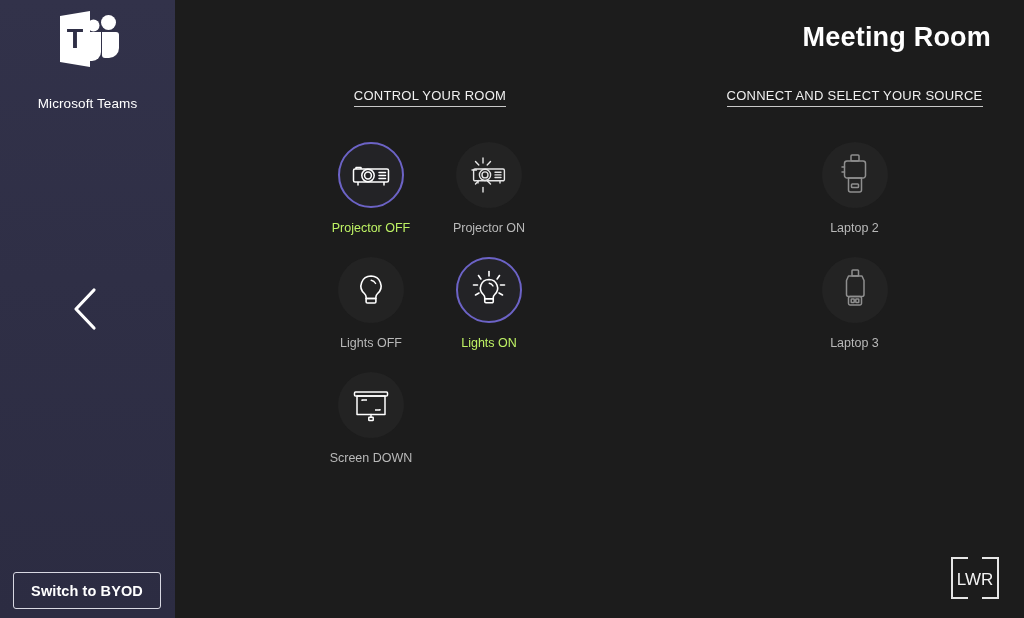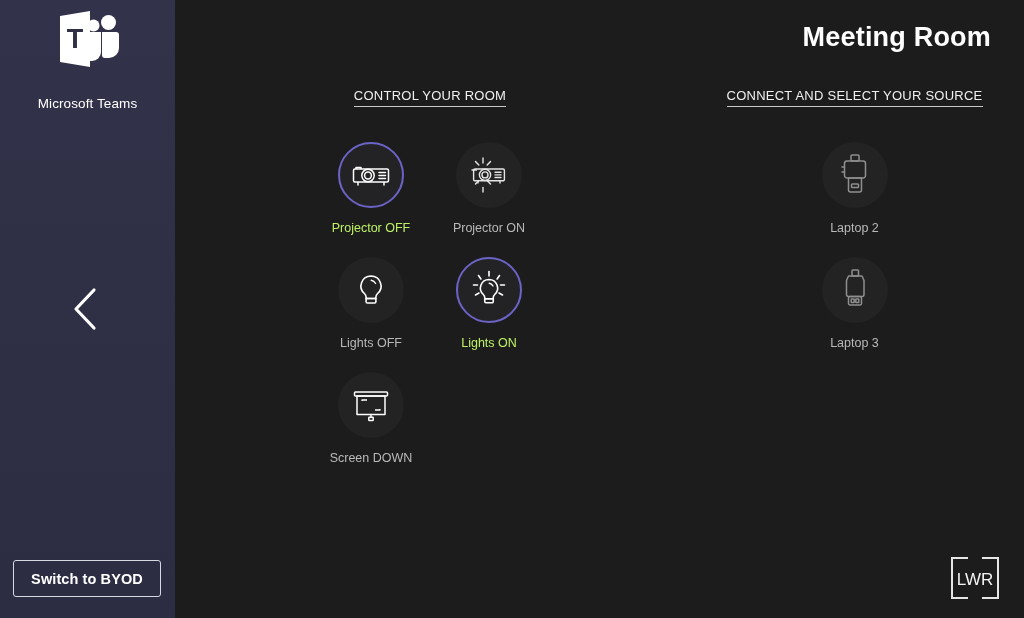--- a/index.html
+++ b/index.html
@@ -53,21 +53,21 @@
     height: 618px;
     display: flex;
     align-items: center;
     justify-content: center;
     pointer-events: none;
   }
   .back-arrow svg { margin-left: -4px; }
   .byod-btn {
     position: absolute;
     left: 13px;
-    bottom: 21px;
+    bottom: 9px;
     width: 148px;
     height: 37px;
     border: 1px solid #d8d8e2;
     border-radius: 3px;
     background: transparent;
     color: #ffffff;
     font-size: 14.5px;
     font-weight: bold;
     font-family: "Liberation Sans", sans-serif;
     cursor: pointer;

